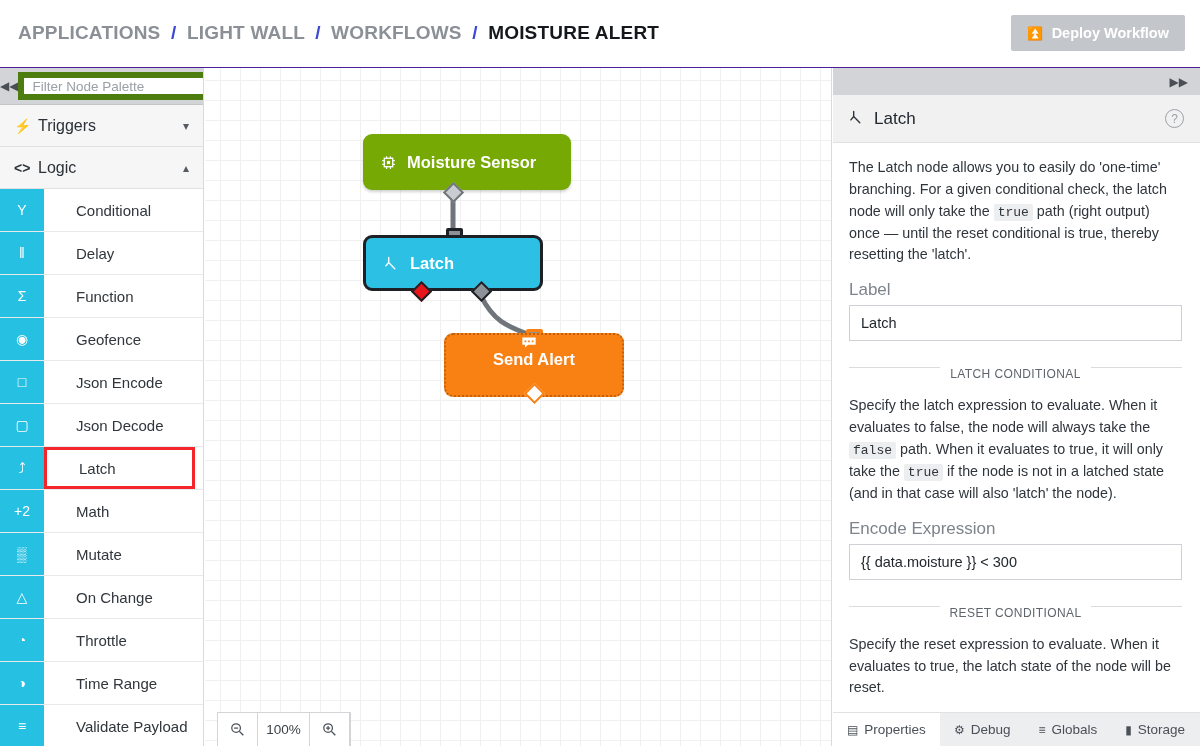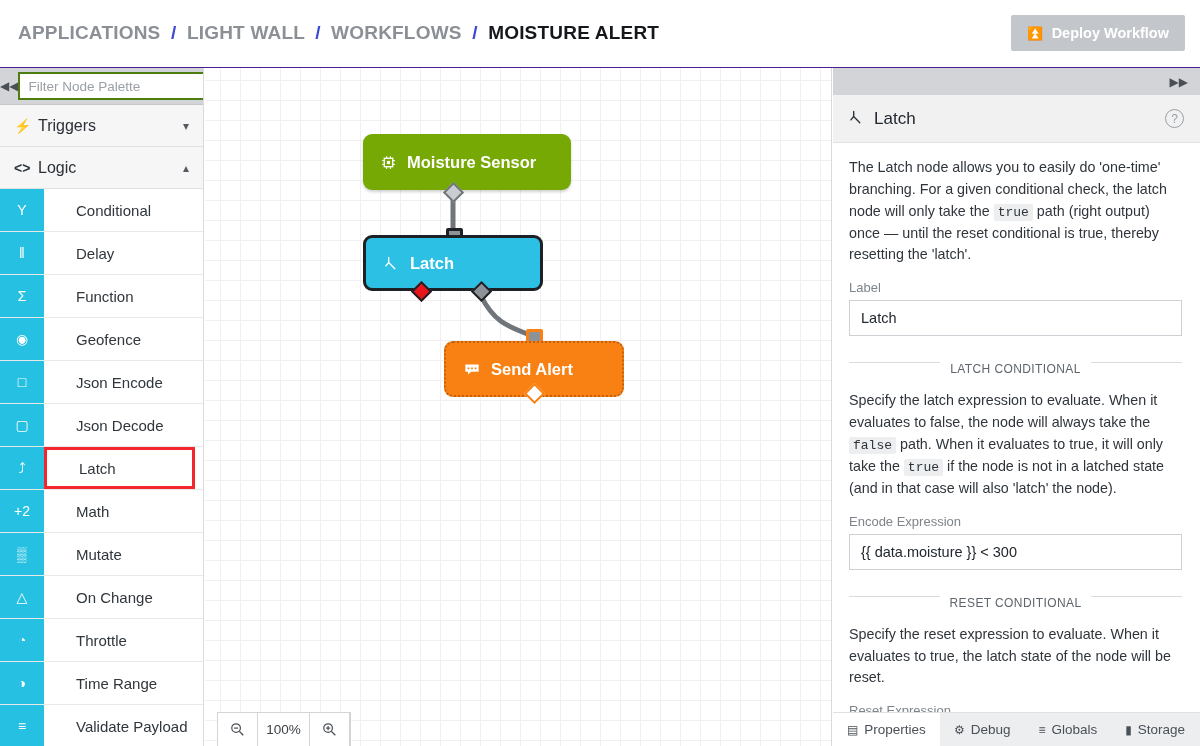--- a/index.html
+++ b/index.html
@@ -43,21 +43,21 @@
   #palette-top {
     height: 37px; background: #d2d4d7;
     display: flex; align-items: center; border-bottom: 1px solid #c4c6c9;
   }
   #collapse-left {
     width: 46px; height: 37px; display: flex; align-items: center;
     justify-content: center; color: #4a4f55; font-size: 12px; cursor: pointer;
   }
   #filter-input {
     flex: 1; height: 28px; margin-right: 4px;
-    border: 2px solid #4d7c0f; background: #fff;
+    border: 6px solid #4d7c0f; background: #fff;
     font-family: "Liberation Sans", sans-serif; font-size: 13.5px;
     padding: 0 8px; color: #32373c; outline: none;
   }
   #filter-input::placeholder { color: #9aa0a6; }
 
   .section-hdr {
     height: 42px; display: flex; align-items: center;
     padding: 0 14px; background: #f6f6f7;
     border-bottom: 1px solid #dfe1e3; cursor: pointer;
   }
@@ -107,22 +107,22 @@
   .wf-node .n-ico { margin-right: 11px; font-size: 15px; display: flex; }
   #node-sensor {
     left: 158px; top: 66px; width: 208px; height: 56px;
     background: #76a904; box-shadow: 0 2px 3px rgba(0,0,0,.18);
   }
   #node-latch {
     left: 158px; top: 167px; width: 180px; height: 56px;
     background: #2bc0e4; border: 3px solid #1d2126;
   }
   #node-alert {
-    left: 239px; top: 273px; width: 180px; height: 56px;
-    background: #f98012; border: 2px dotted #c4600a;
+    left: 239px; top: 265px; width: 180px; height: 64px;
+    background: #f98012; border: 2px dotted #c4600a; flex-direction: column;
   }
   .port {
     position: absolute; width: 15px; height: 15px;
     transform: rotate(45deg); border: 2px solid #6f757b; background: #c9ccd0;
   }
   .port.red { background: #e8161b; border-color: #1d2126; }
   .port.dark { background: #8d9299; border-color: #1d2126; }
   .port.white { background: #ffffff; border-color: #f98012; }
   .port.sq-sel { background: #8d9299; border: 3px solid #1d2126; border-radius: 2px; transform: none; }
   .port.sq-orange { background: #8d9299; border: 3px solid #f98012; border-radius: 2px; transform: none; }
@@ -166,21 +166,21 @@
     padding: 14px 18px 0 16px; overflow: hidden;
   }
   .rp-desc {
     font-size: 14.3px; line-height: 1.53; color: #2f353b; margin-bottom: 14px;
   }
   code.kw {
     font-family: "Liberation Mono", monospace; font-size: 13px;
     background: #eceef0; color: #2f353b; padding: 1px 4px; border-radius: 2px; margin-top: 36px;
   }
   .fld-label {
-    font-size: 13px; color: #7d848b; margin-bottom: 5px;
+    font-size: 17px; color: #7d848b; margin-bottom: 5px;
   }
   .fld-input {
     width: 100%; height: 36px; border: 1px solid #cdd0d4; background: #fff;
     font-family: "Liberation Sans", sans-serif; font-size: 14.5px;
     color: #22282e; padding: 0 11px; outline: none; margin-bottom: 22px;
   }
   .divider {
     display: flex; align-items: flex-start; gap: 10px; margin: 4px 0 14px;
   }
   .divider .line { flex: 1; height: 1px; background: #d9dcdf; }

